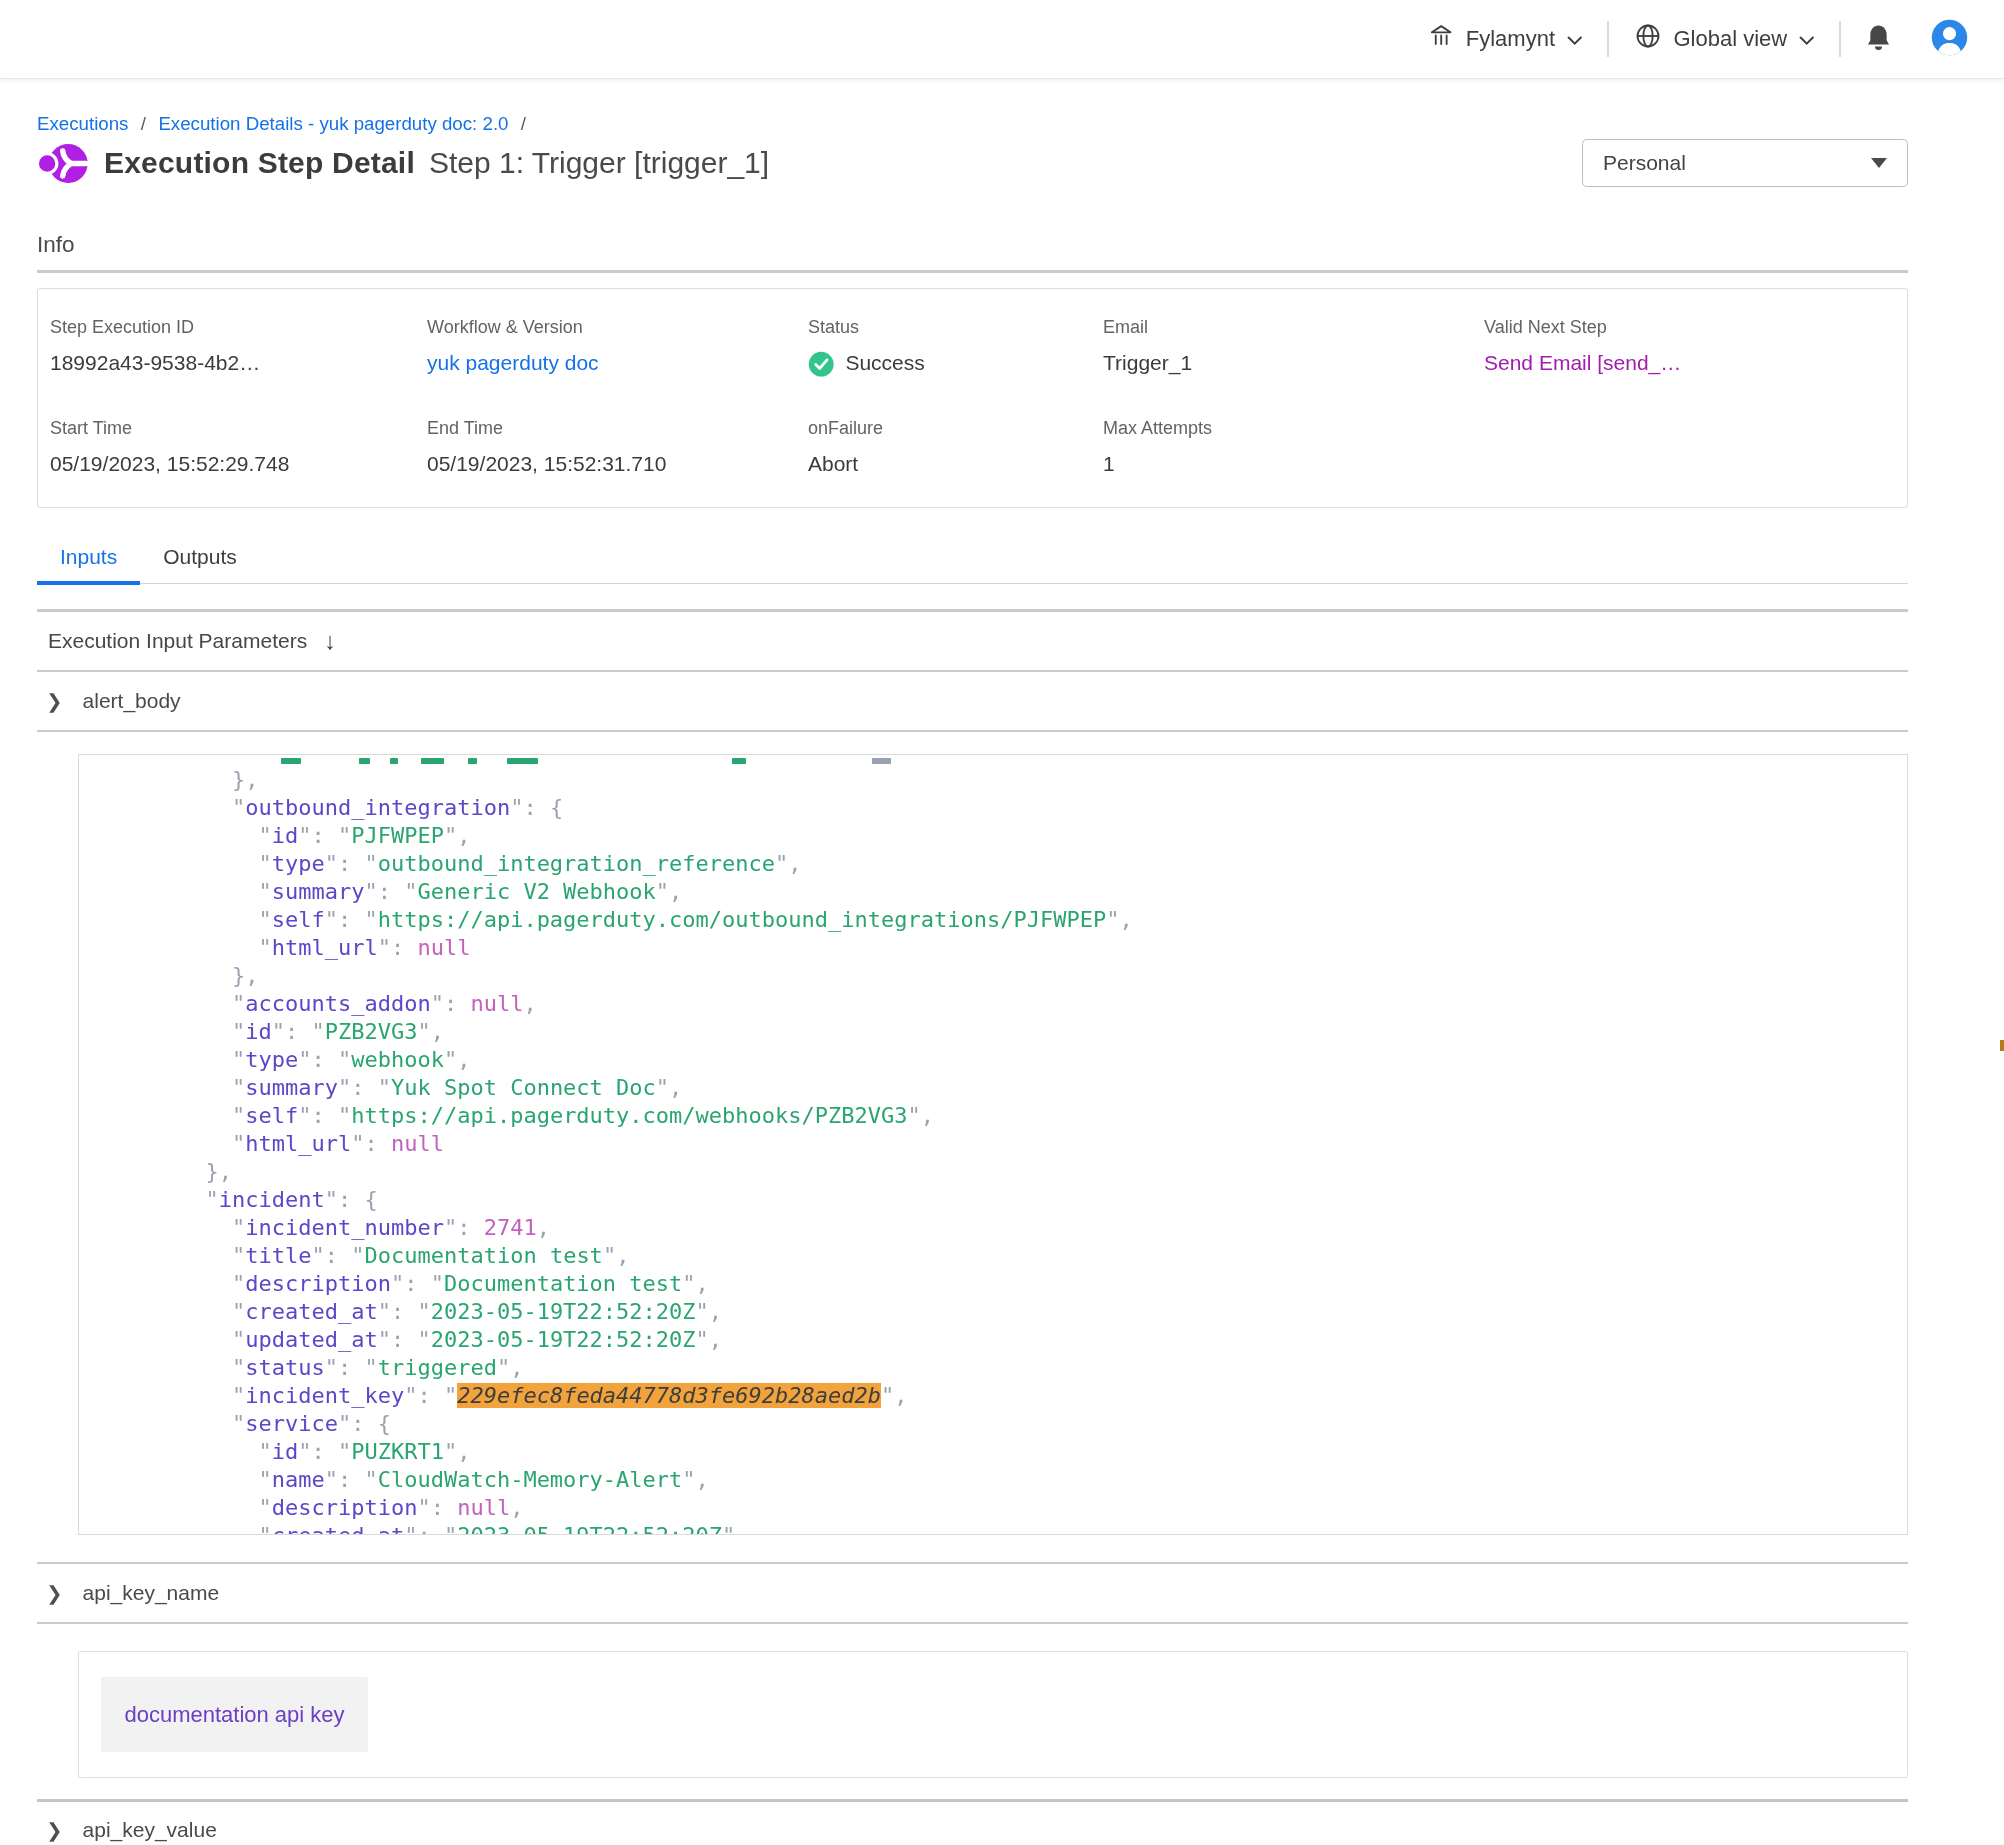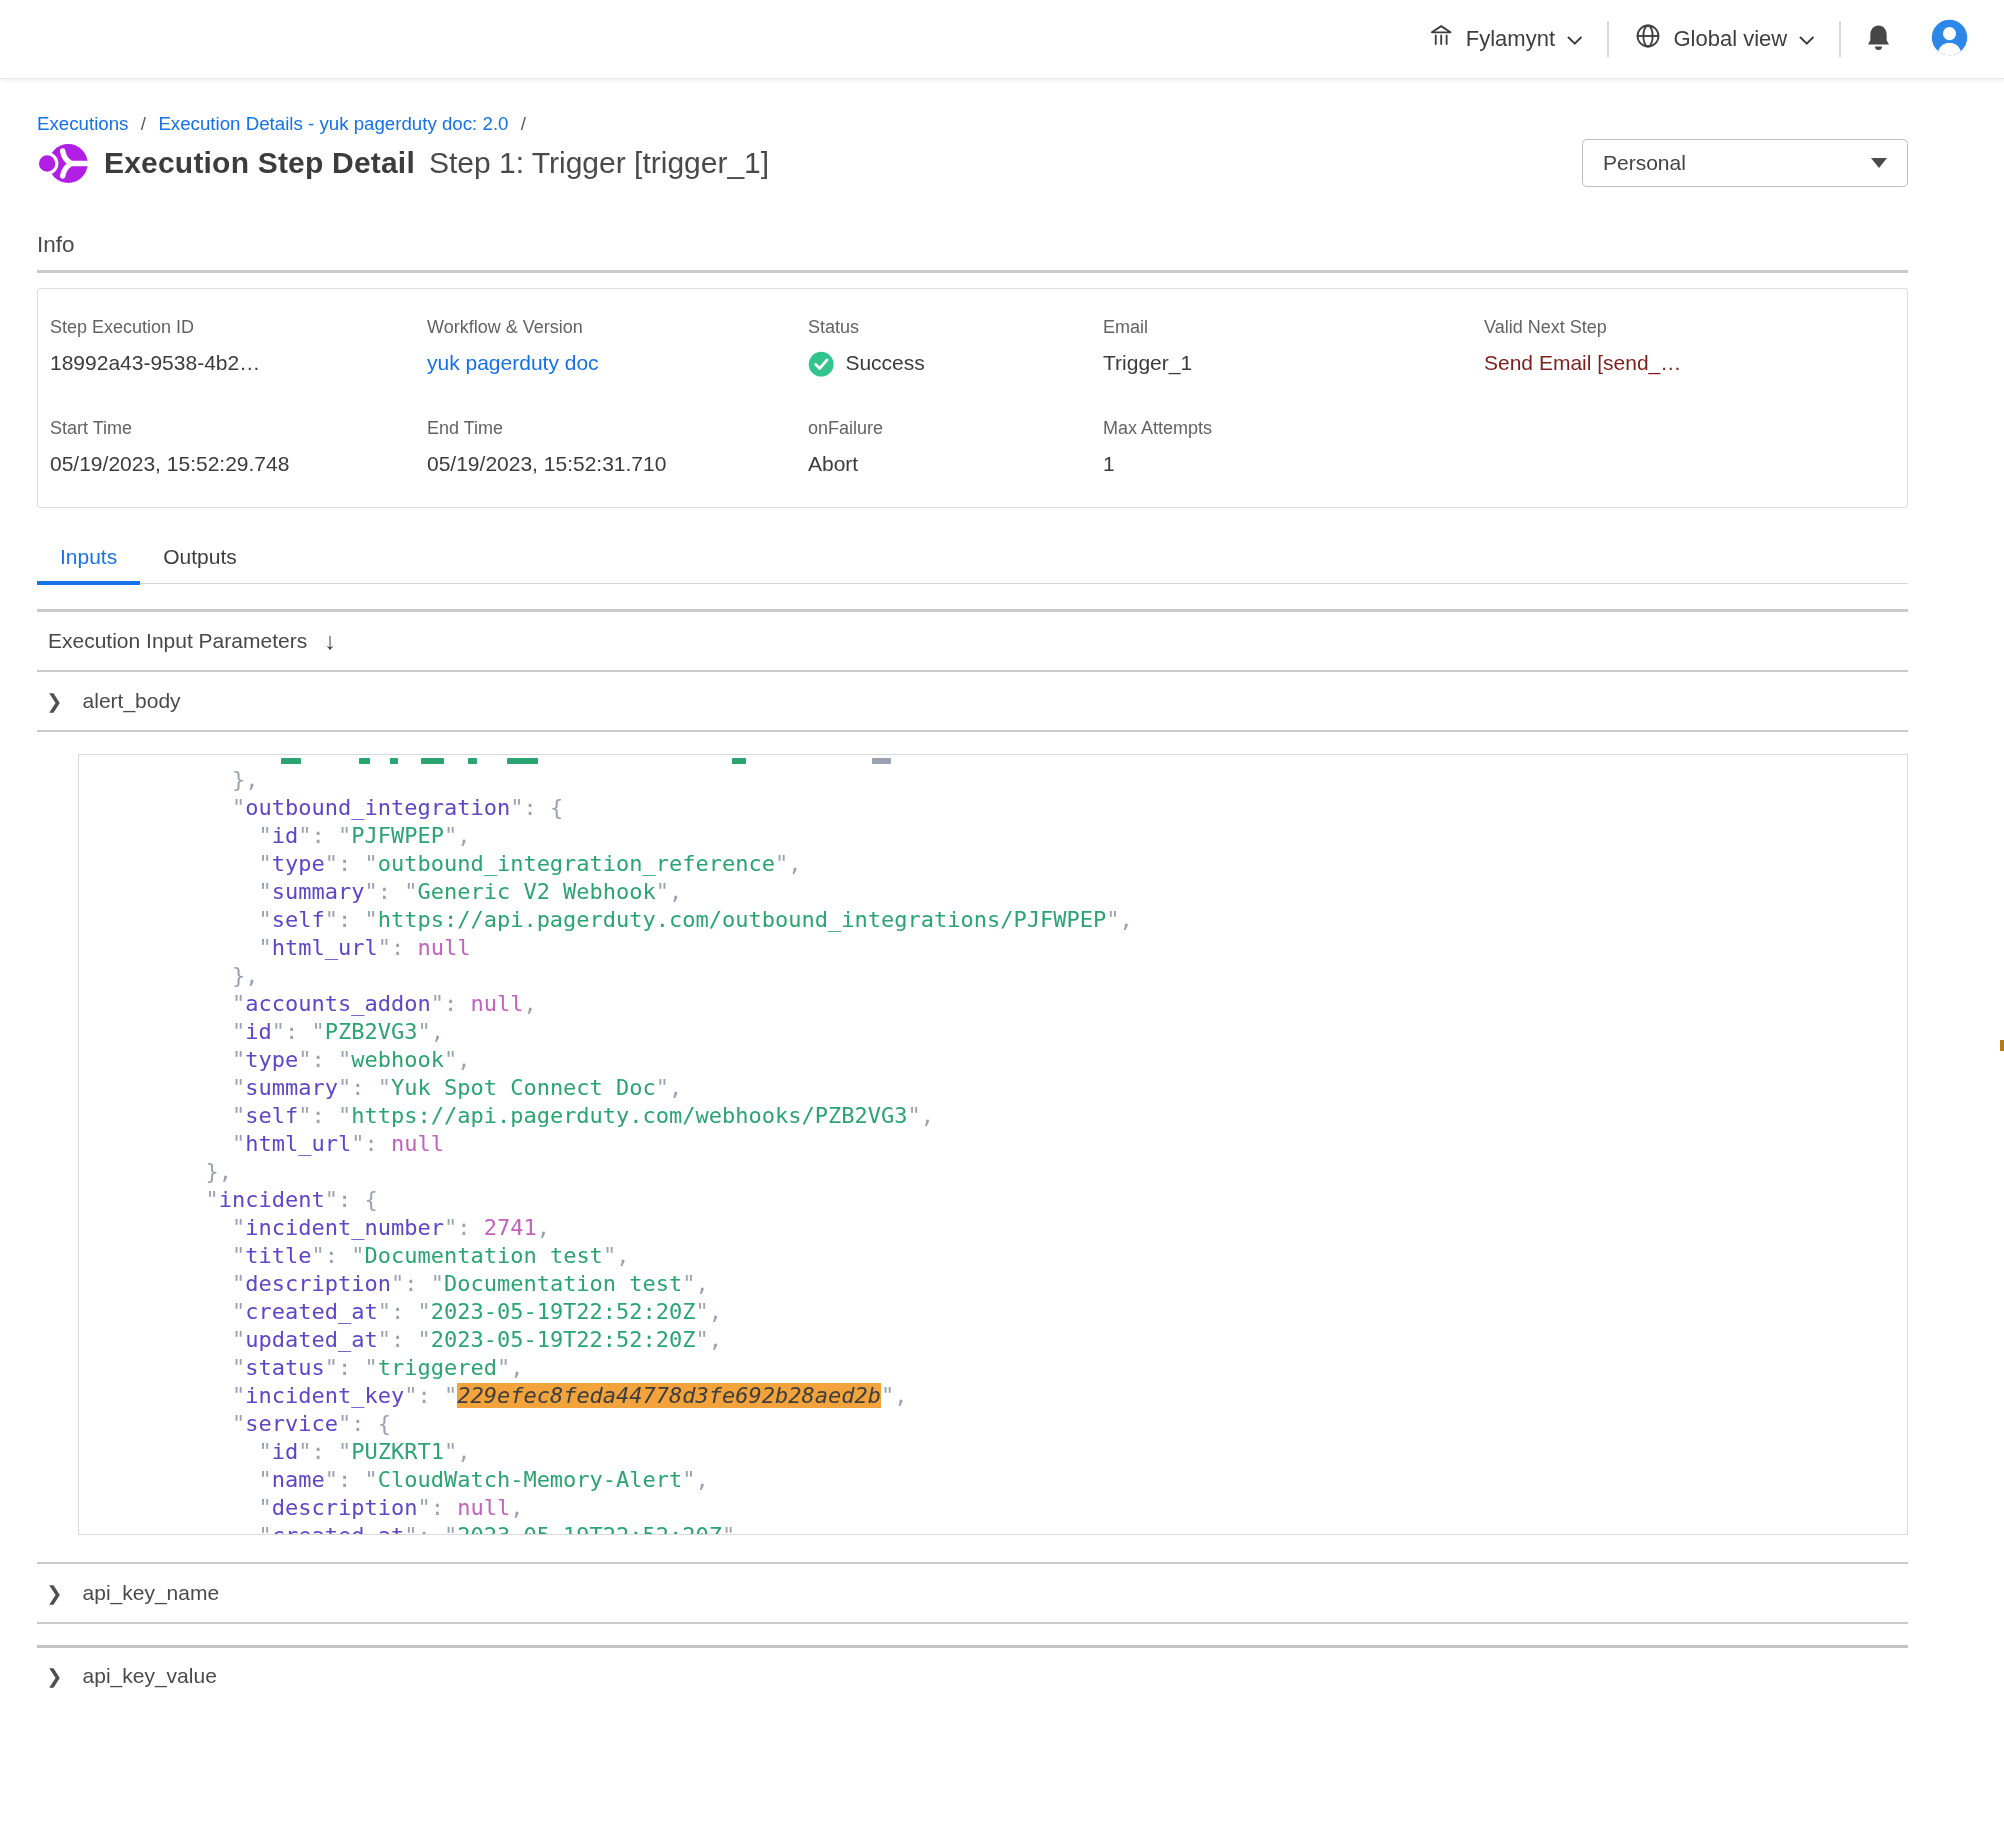--- a/index.html
+++ b/index.html
@@ -49,21 +49,21 @@
   .divider { height:2.3px; background:#cbcbcb; }
   .divider.after-label { margin-top:12.4px; }
   .divider.thick { height:3.1px; background:#c4c4c4; }
 
   .info-card { margin-top:15px; border:1.6px solid #dddddd; border-radius:3.1px; padding:28px 12px 31px; }
   .info-grid { display:grid; grid-template-columns:377px 381px 295px 381px 1fr; row-gap:36px; }
   .flabel { font-size:18px; color:#636363; margin-bottom:13.2px; }
   .fvalue { font-size:21px; color:#3b3b3b; }
   .fvalue a { text-decoration:none; }
   .link-blue { color:#1571e8; }
-  .link-light { color:#7f1d1d; }
+  .link-light { color:#a21caf; }
   .status-val { display:flex; align-items:flex-start; gap:11px; }
 
   .tabs { margin-top:37px; display:flex; border-bottom:1.6px solid #d4d4d4; }
   .tab { font-size:21px; color:#3e3e3e; padding:0 23px 14px; cursor:pointer; position:relative; }
   .tab.active { color:#1673e8; }
   .tab.active::after { content:""; position:absolute; left:0; right:0; bottom:-1.6px; height:3.9px; background:#1673e8; }
   .divider.below-tabs { margin-top:25px; }
 
   .params-header { display:flex; align-items:center; gap:17px; height:58px; padding-left:11px; font-size:21px; color:#474747; }
   .dl-arrow { font-size:24px; color:#3d3d3d; font-weight:700; cursor:pointer; }
@@ -295,20 +295,23 @@
       </div>
   </div>
   <div class="divider below-code"></div>
 
   <div class="param-row">
     <span class="chev">❯</span>
     <span>api_key_name</span>
   </div>
   <div class="divider"></div>
 
+  <div class="value-card">
+    <span class="chip">documentation api key</span>
+  </div>
   <div class="divider thick above-last"></div>
 
   <div class="param-row last">
     <span class="chev">❯</span>
     <span>api_key_value</span>
   </div>
 
 </main>
 
 <div class="scroll-marker"></div>

